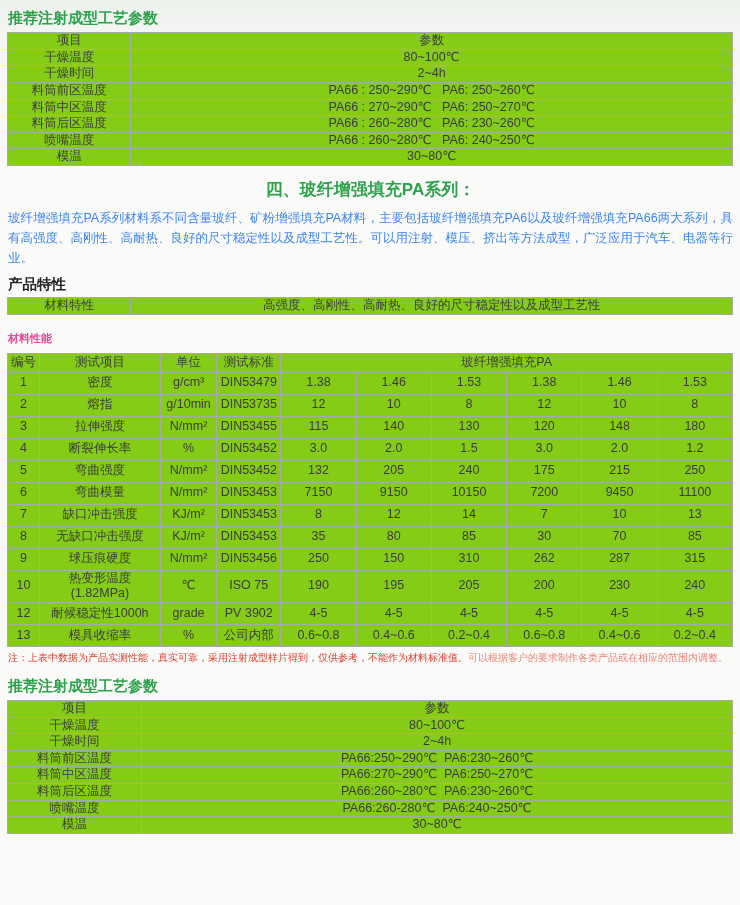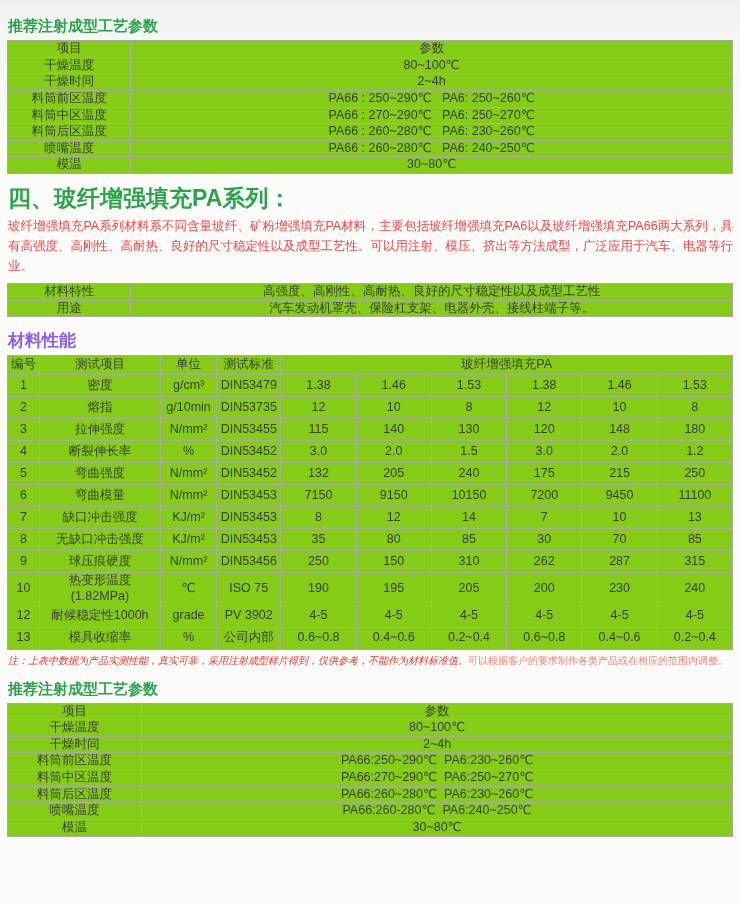--- a/index.html
+++ b/index.html
@@ -2,61 +2,61 @@
 <html><head>
 <meta charset="utf-8">
 <style>
   * { box-sizing: border-box; }
   html, body { margin: 0; padding: 0; }
   body {
     width: 740px; height: 905px; overflow: hidden;
     font-family: "Liberation Sans", "DejaVu Sans", sans-serif;
     background: linear-gradient(180deg, #edf1ec 0px, #f4f6f3 35px, #fbfcfa 130px, #fafbf9 100%);
   }
-  .page { padding: 6px 7px 16px 7px; margin-top: 8px; }
+  .page { padding: 6px 7px 16px 7px; }
 
   .title-green {
     color: #2aa34b; font-size: 15px; font-weight: bold;
     margin: 2px 0 5px 1px; line-height: 19px;
   }
   .title-section {
-    color: #2aa34b; font-size: 23px; font-weight: bold;
-    margin: 13px 0 7px 1px; line-height: 22px;
+    color: #2aa34b; font-size: 17px; font-weight: bold;
+    margin: 13px 0 7px 1px; line-height: 22px; text-align: center;
   }
   .title-black {
     color: #222222; font-size: 14.5px; font-weight: bold;
     margin: 6px 0 4px 1px; line-height: 18px;
   }
   .title-green-sub {
-    color: #8b5cf6; font-size: 17px; font-weight: bold;
+    color: #ec4899; font-size: 11px; font-weight: bold;
     margin: 14px 0 5px 1px; line-height: 19px;
   }
   .para {
-    font-size: 12.5px; color: #ef4444; line-height: 20px;
+    font-size: 12.5px; color: #3b82f6; line-height: 20px;
     margin: 0 0 7px 1px; text-align: justify;
   }
 
   table.tbl {
     width: 100%; border-collapse: collapse; table-layout: fixed;
     background: #84cc16;
   }
   table.tbl th, table.tbl td {
     border: 1px solid #a9a9a9; text-align: center; vertical-align: middle;
     color: #3c3c3c; font-size: 12.5px; font-weight: normal;
     padding: 0 2px; white-space: pre-wrap; overflow: hidden; line-height: 1.25;
   }
   .tbl-process td, .tbl-process th { height: 16.5px; }
   .tbl-features td { height: 15px; }
   .tbl-props th { height: 19px; }
   .tbl-props td { height: 22px; }
   .tbl-process2 td { height: 16px; }
   .mb12 { margin-bottom: 12px; }
 
   .note { font-size: 10px; line-height: 13px; margin: 4px 0 12px 1px; }
-  .note .main { color: #e23c2e; font-style: italic; }
+  .note .main { color: #e23c2e; }
   .note .tail { color: #ee8476; }
 </style>
 </head>
 <body>
 
 <div class="page">
 
   <div class="title-green">推荐注射成型工艺参数</div>
 
   <table class="tbl tbl-process mb12">
@@ -97,34 +97,31 @@
           <td>模温</td>
           <td>30~80℃</td>
         </tr>
       </tbody>
   </table>
 
   <div class="title-section">四、玻纤增强填充PA系列：</div>
 
   <p class="para">玻纤增强填充PA系列材料系不同含量玻纤、矿粉增强填充PA材料，主要包括玻纤增强填充PA6以及玻纤增强填充PA66两大系列，具有高强度、高刚性、高耐热、良好的尺寸稳定性以及成型工艺性。可以用注射、模压、挤出等方法成型，广泛应用于汽车、电器等行业。</p>
 
+  <div class="title-black">产品特性</div>
 
   <table class="tbl tbl-features">
     <colgroup>
         <col style="width:17%">
         <col style="width:83%">
       </colgroup>
     <tbody>
         <tr>
           <td>材料特性</td>
           <td>高强度、高刚性、高耐热、良好的尺寸稳定性以及成型工艺性</td>
-        </tr>
-        <tr>
-          <td>用途</td>
-          <td>汽车发动机罩壳、保险杠支架、电器外壳、接线柱端子等。</td>
         </tr>
       </tbody>
   </table>
 
   <div class="title-green-sub">材料性能</div>
 
   <table class="tbl tbl-props">
     <colgroup>
       <col style="width:4.4%">
       <col style="width:16.7%">

